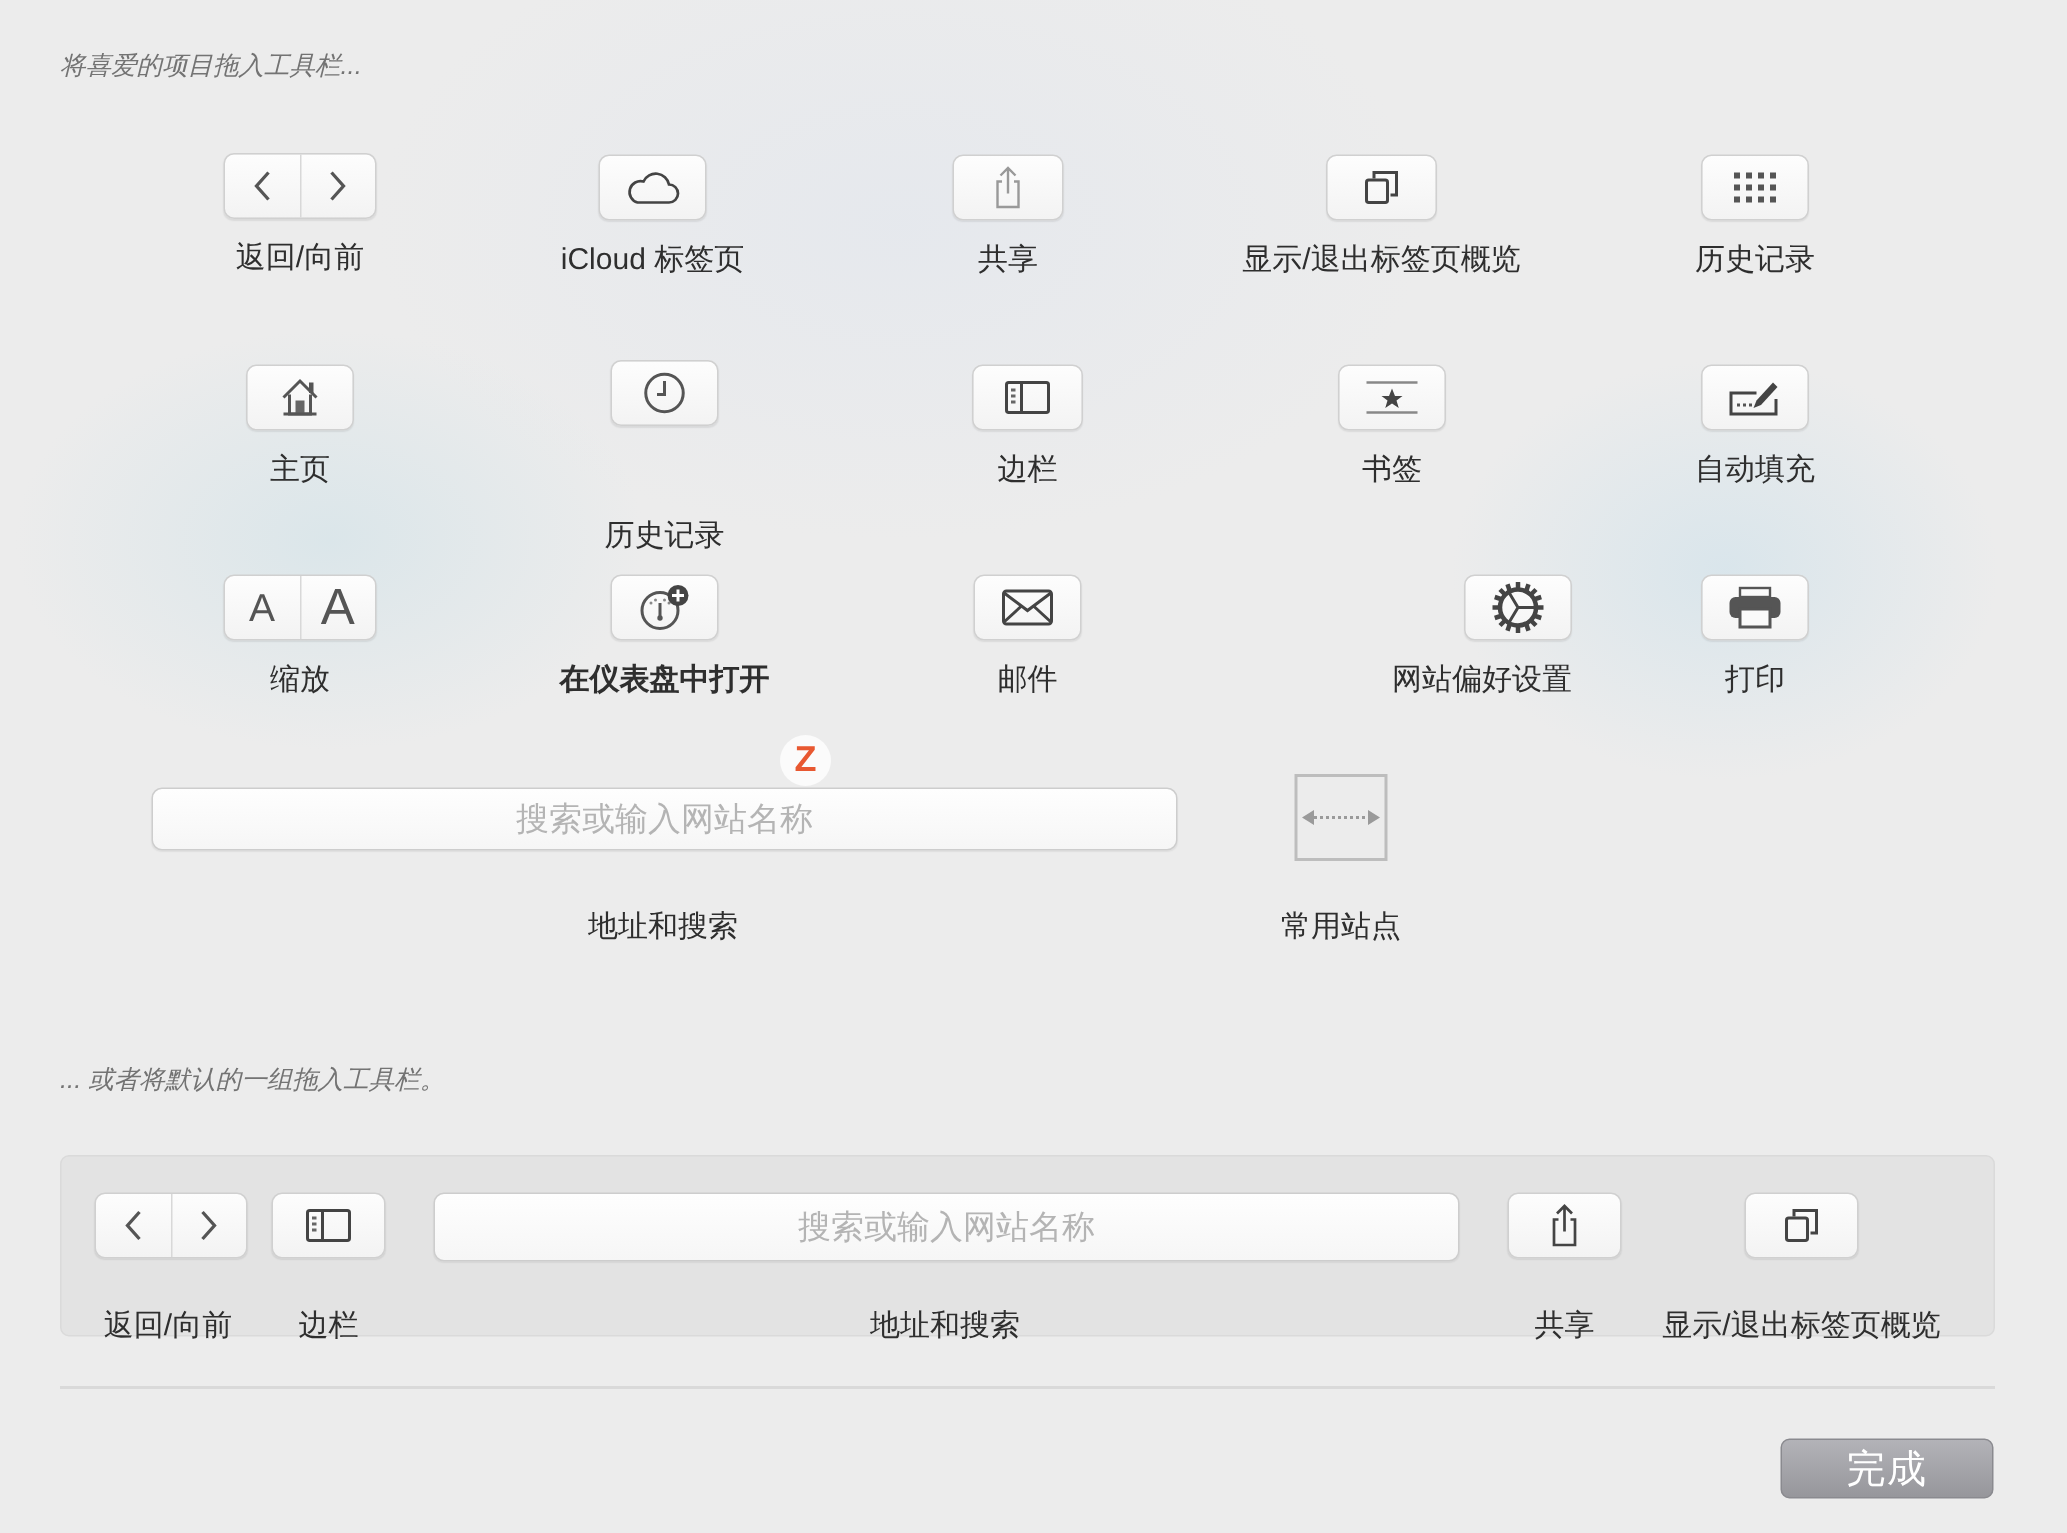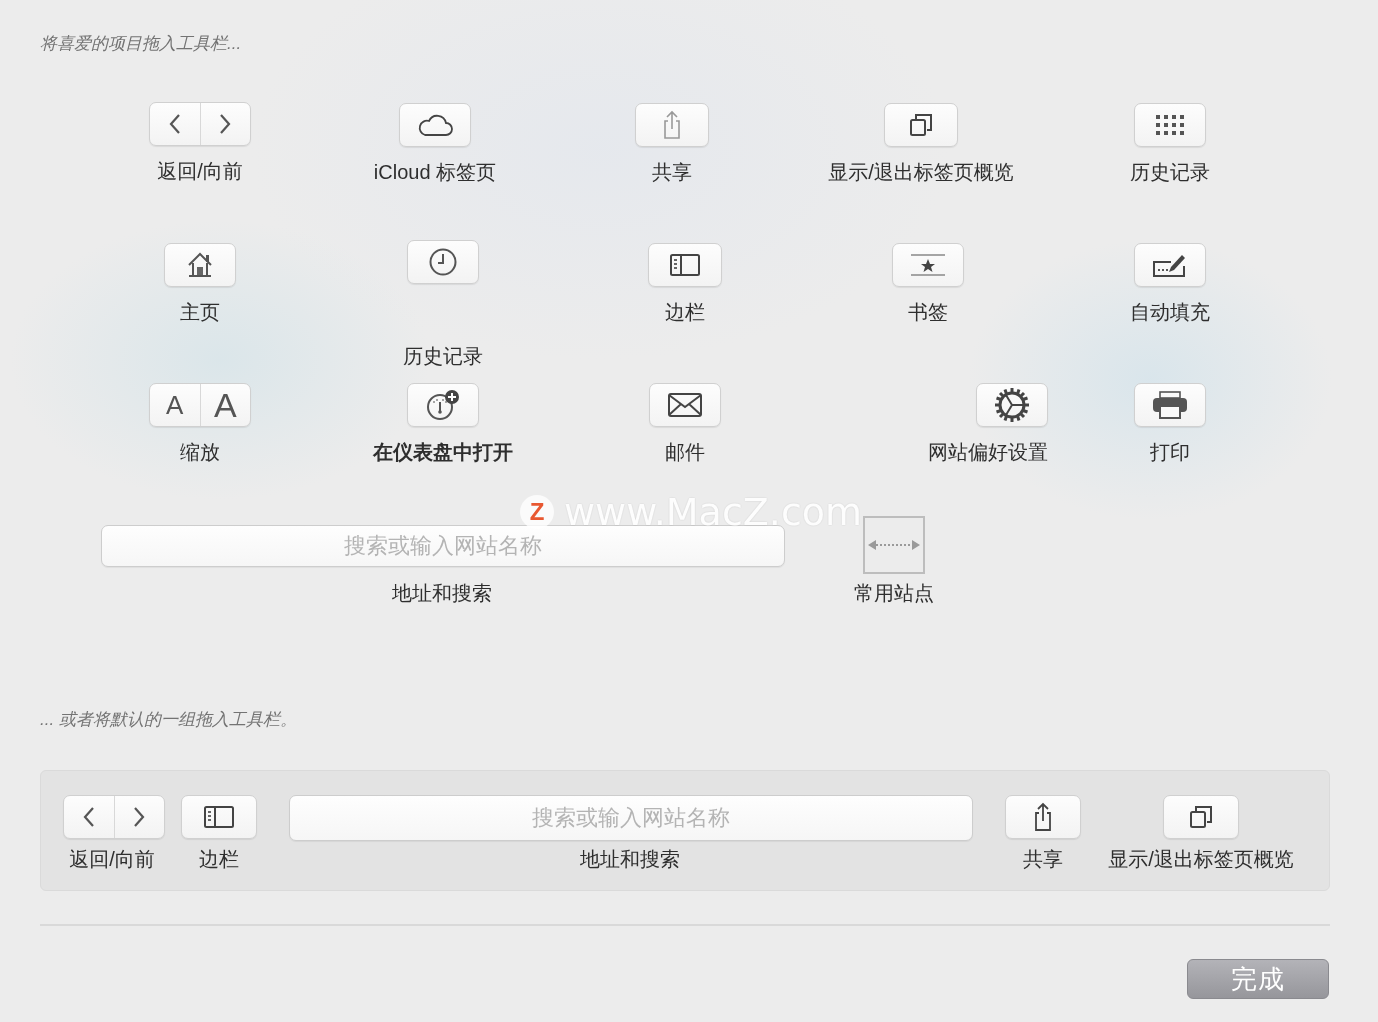--- a/index.html
+++ b/index.html
@@ -24,21 +24,21 @@
   .btn.seg { width:102px; padding:0; }
   .seg .half { flex:1; height:100%; display:flex; align-items:center; justify-content:center; }
   .seg .half + .half { border-left:1px solid #d8d8d8; }
   svg { display:block; }
   .addr {
     position:absolute; background:linear-gradient(#fefefe,#f6f6f6);
     border:1px solid #cdcdcd; border-radius:7px; box-shadow:0 1px 1px rgba(0,0,0,0.06);
     display:flex; align-items:center; justify-content:center;
     font-size:22px; color:#b4b4b4; box-sizing:border-box;
   }
-  .lbl { position:absolute; font-size:20px; color:#2e2e2e; white-space:nowrap; transform:translateX(-50%); }
+  .lbl { position:absolute; font-size:20px; color:#2e2e2e; white-space:nowrap; transform:translateX(-50%);margin-top:24px; }
   .spacer { position:absolute; left:863px; top:516px; width:62px; height:58px; border:2px solid #bdbdbd; box-sizing:border-box; display:flex; align-items:center; justify-content:center; }
   .tray { position:absolute; left:40px; top:770px; width:1290px; height:121px; background:#e3e3e3; border:1px solid #dadada; border-radius:6px; box-sizing:border-box; }
   .divider { position:absolute; left:40px; top:924px; width:1290px; height:2px; background:#d9d9d9; }
   .done {
     position:absolute; left:1187px; top:959px; width:142px; height:40px; border-radius:6px;
     background:linear-gradient(#b3b3b8,#96969b); border:1px solid #8a8a8f; box-sizing:border-box;
     color:#fff; font-size:26px; display:flex; align-items:center; justify-content:center; letter-spacing:1px;
   }
   .watermark { position:absolute; left:520px; top:490px; display:flex; align-items:center; gap:10px; opacity:0.9; }
   .wm-logo { width:34px; height:34px; border-radius:50%; background:rgba(255,255,255,0.85); display:flex; align-items:center; justify-content:center; color:#e8491d; font-weight:bold; font-size:24px; }
@@ -294,21 +294,20 @@
     <svg width="56" height="14" viewBox="0 0 56 14">
         <path d="M2 7 L10 2 V12 Z M54 7 L46 2 V12 Z" fill="#9a9a9a"></path>
         <line x1="10" y1="7" x2="46" y2="7" stroke="#9a9a9a" stroke-width="2" stroke-dasharray="2 2"></line>
       </svg>
   </span>
 </div>
 <div class="lbl" style="left:894px; top:580px;">常用站点</div>
 
 <div class="watermark">
   <div class="wm-logo">Z</div>
-  <div class="wm-text">www.MacZ.com</div>
 </div>
 
 <div class="heading" style="left:40px; top:708px;text-align:center;">... 或者将默认的一组拖入工具栏。</div>
 
 <div class="tray"></div>
 
 <div class="btn seg" style="position:absolute; left:63px; top:795px; width:102px;">
   <div class="half">
     <svg width="14" height="24" viewBox="0 0 14 24">
         <path d="M11 3 L3 12 L11 21" fill="none" stroke="#555" stroke-width="2.2"></path>

